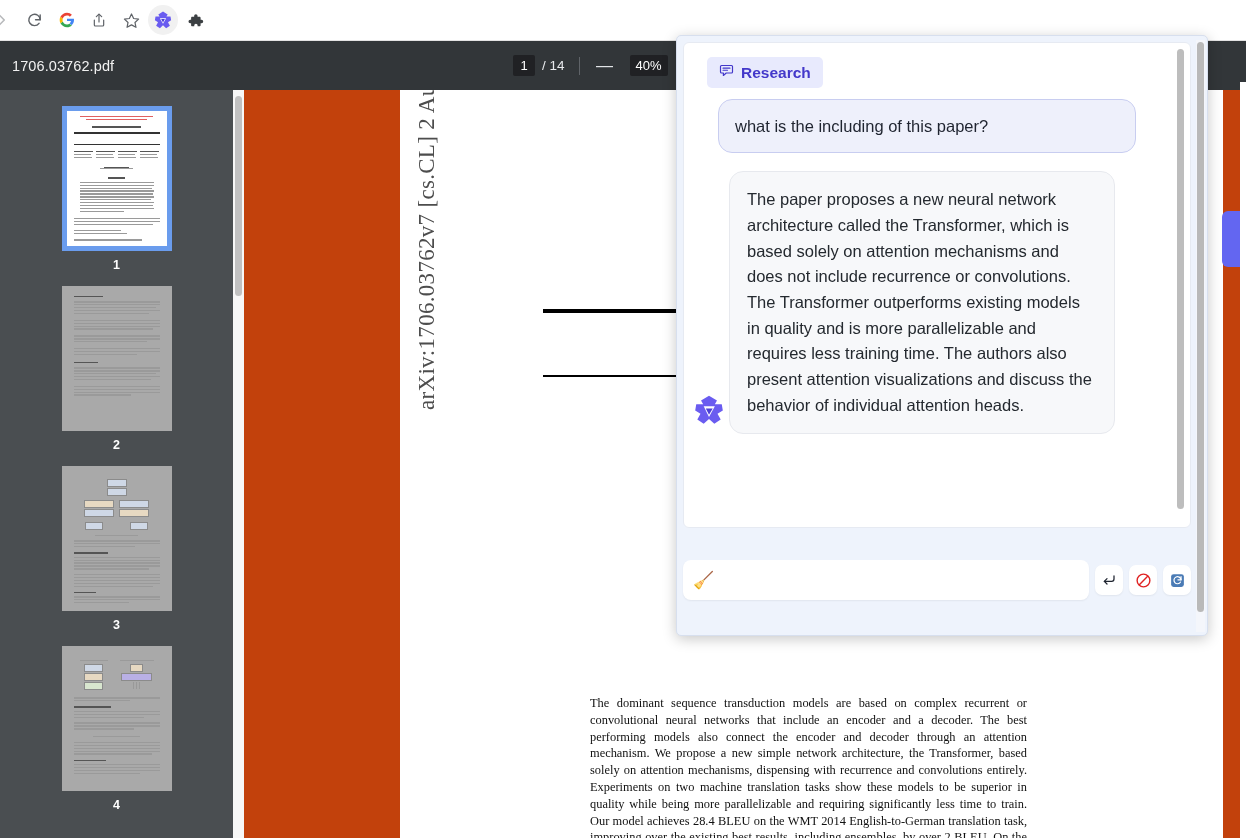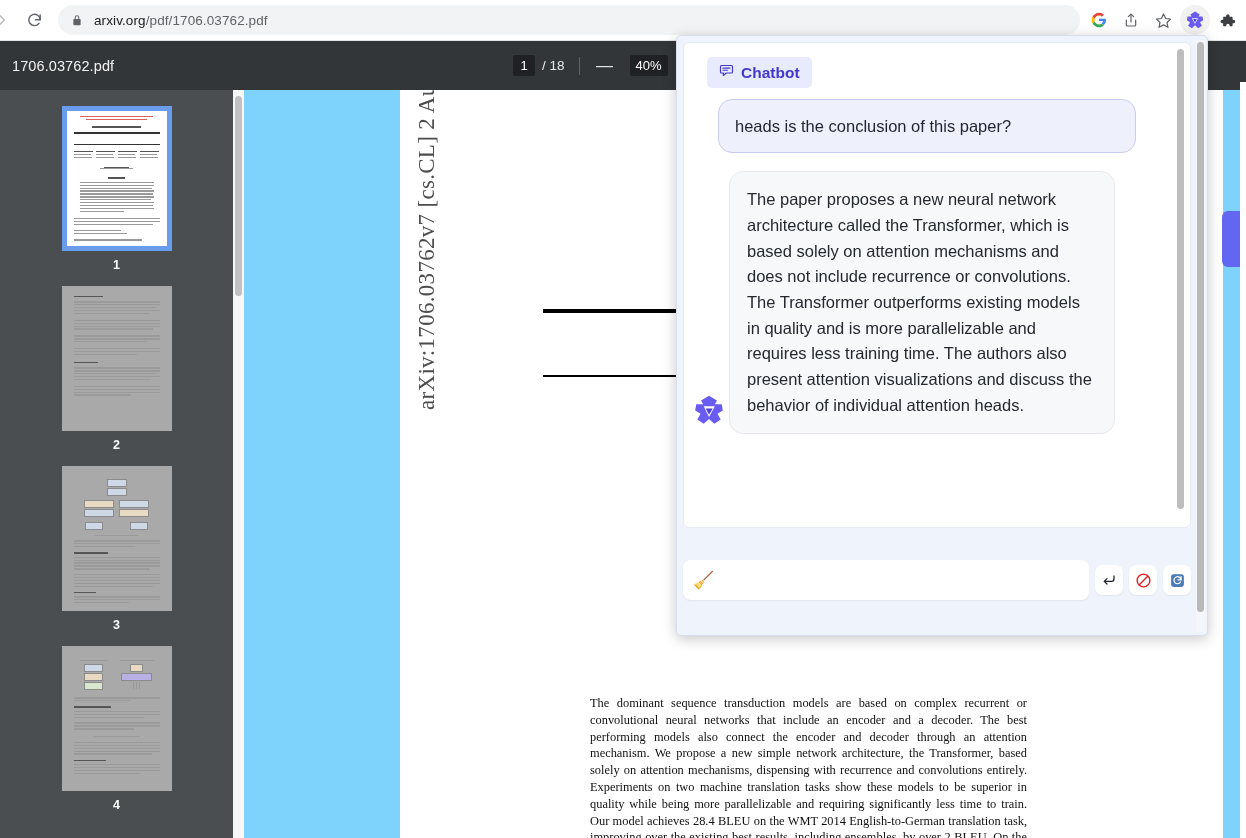--- a/index.html
+++ b/index.html
@@ -53,21 +53,21 @@
     border-radius: 50%;
     color: #5f6368;
     flex: none;
   }
   #qwen-ext-button { background: #f1f1f1; }
 
   
   #pdf-viewer {
     position: absolute; left: 0; top: 41px;
     width: 1246px; height: 797px;
-    background: #7dd3fc;
+    background: #c2410c;
   }
   #pdf-toolbar {
     position: absolute; left: 0; top: 0;
     width: 1246px; height: 49px;
     background: #323639;
     display: flex; align-items: center;
     color: #e8eaed;
   }
   #pdf-filename {
     margin-left: 12px;
@@ -313,28 +313,20 @@
         <polyline points="9 18 15 12 9 6"></polyline>
       </svg>
   </div>
   <div class="nav-btn" id="reload-button">
     <svg width="17" height="17" viewBox="0 0 24 24" fill="none" stroke="currentColor" stroke-width="2" stroke-linecap="round" stroke-linejoin="round">
         <path d="M20 11A8 8 0 1 0 18.4 16"></path>
         <polyline points="20 4 20 11 13.5 11"></polyline>
       </svg>
   </div>
 
-  <div id="omnibox">
-    <span id="lock-icon">
-      <svg width="12" height="13" viewBox="0 0 24 24" fill="#5f6368">
-          <path d="M12 1.7a4.6 4.6 0 0 0-4.6 4.6V9H6.3A1.6 1.6 0 0 0 4.7 10.6v9.1A1.6 1.6 0 0 0 6.3 21.3h11.4a1.6 1.6 0 0 0 1.6-1.6v-9.1A1.6 1.6 0 0 0 17.7 9h-1.1V6.3A4.6 4.6 0 0 0 12 1.7zm0 2a2.6 2.6 0 0 1 2.6 2.6V9H9.4V6.3A2.6 2.6 0 0 1 12 3.7z"></path>
-        </svg>
-    </span>
-    <span id="url-text"><span>arxiv.org</span><span class="dim">/pdf/1706.03762.pdf</span></span>
-  </div>
 
   <div id="toolbar-actions">
     <div class="tb-icon">
       <svg width="16" height="16" viewBox="0 0 48 48">
         <path fill="#4285F4" d="M45 24c0-1.6-.1-2.7-.4-3.9H24v7.1h11.9c-.2 2-1.5 4.9-4.4 6.9l6.8 5.3C42.3 35.7 45 30.4 45 24z"></path>
         <path fill="#34A853" d="M24 46c5.9 0 10.9-2 14.5-5.3l-6.9-5.3c-1.8 1.3-4.3 2.2-7.6 2.2-5.8 0-10.7-3.8-12.5-9.1l-7.1 5.5C8 41 15.4 46 24 46z"></path>
         <path fill="#FBBC05" d="M11.5 28.5c-.5-1.4-.8-2.9-.8-4.5s.3-3.1.7-4.5l-7.1-5.5C2.8 17 2 20.4 2 24s.8 7 2.3 10z"></path>
         <path fill="#EA4335" d="M24 10.6c4.1 0 6.9 1.8 8.5 3.3l6.2-6C34.9 4.4 29.9 2 24 2 15.4 2 8 7 4.3 14l7.1 5.5C13.3 14.4 18.2 10.6 24 10.6z"></path>
       </svg>
     </div>
@@ -364,21 +356,21 @@
     </div>
   </div>
 </div>
 
 <div id="pdf-viewer">
 
   <div id="pdf-toolbar">
     <span id="pdf-filename">1706.03762.pdf</span>
     <div id="pdf-page-controls">
       <div id="page-number-box">1</div>
-      <span id="page-total">/ 18</span>
+      <span id="page-total">/ 14</span>
       <span class="tb-sep"></span>
       <span id="zoom-out-button">—</span>
       <div id="zoom-level-box">40%</div>
     </div>
   </div>
 
   <div id="thumbnail-rail">
     <div id="thumbnail-list">
 
       <div class="thumb-wrap">
@@ -626,25 +618,25 @@
 
   <div id="chat-surface">
 
     <div id="chatbot-badge">
       <span>
         <svg width="15" height="15" viewBox="0 0 24 24" fill="none" stroke="#4338ca" stroke-width="1.9" stroke-linecap="round" stroke-linejoin="round">
           <path d="M20 4H4a1.6 1.6 0 0 0-1.6 1.6v8.8A1.6 1.6 0 0 0 4 16h3v4l4.6-4H20a1.6 1.6 0 0 0 1.6-1.6V5.6A1.6 1.6 0 0 0 20 4z"></path>
           <path d="M6.5 8.2h11M6.5 11.6h7"></path>
         </svg>
       </span>
-      <span>Chatbot</span>
+      <span>Research</span>
     </div>
 
     <div id="messages">
-      <div class="msg-user">heads is the conclusion of this paper?</div>
+      <div class="msg-user">what is the including of this paper?</div>
 
       <div class="bot-row">
         <div id="bot-avatar">
           <svg width="34" height="34" viewBox="0 0 64 64">
             <path fill="#6a5cf0" d="M32 5 L47 14 L43 21 L56 21 L58 33 L48 39 L54 50 L42 58 L32 49 L22 58 L10 50 L16 39 L6 33 L8 21 L21 21 L17 14 Z"></path>
             <path fill="#ffffff" d="M22 25 L43 25 L32 45 Z"></path>
             <path fill="#4b3fd6" d="M26 29 L39 29 L32 41 Z"></path>
           </svg>
         </div>
         <div class="msg-bot">The paper proposes a new neural network architecture called the Transformer, which is based solely on attention mechanisms and does not include recurrence or convolutions. The Transformer outperforms existing models in quality and is more parallelizable and requires less training time. The authors also present attention visualizations and discuss the behavior of individual attention heads.</div>

